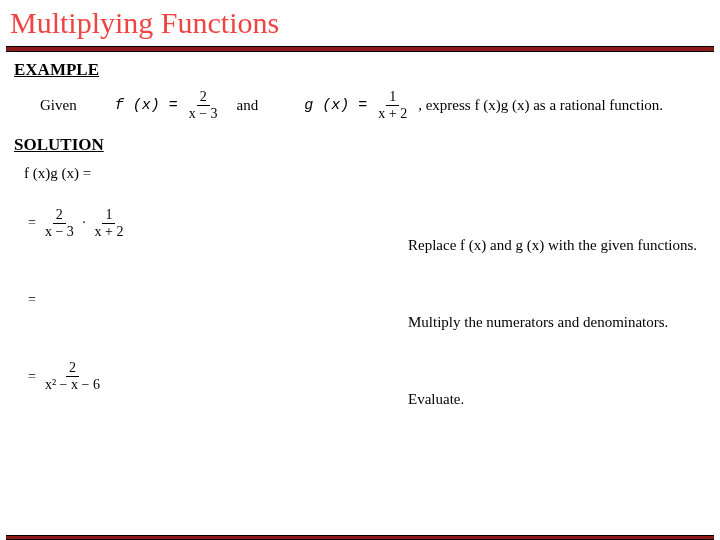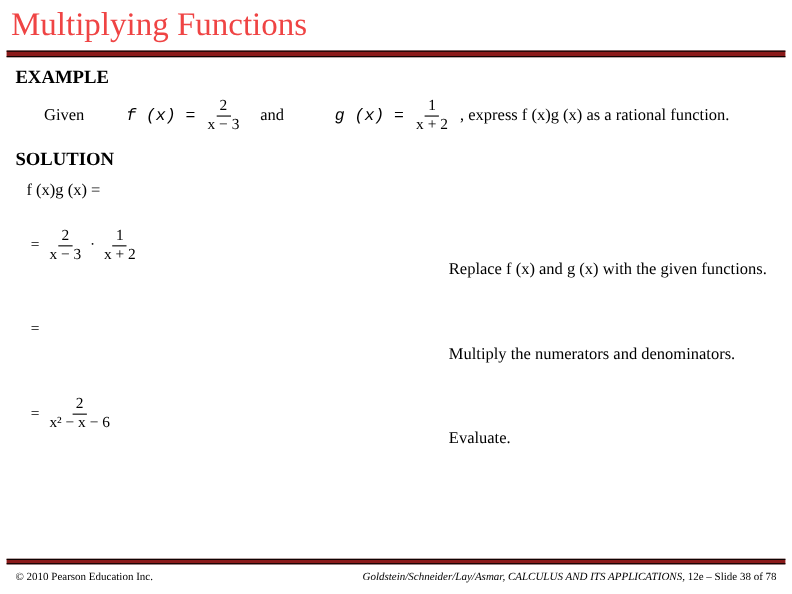--- a/index.html
+++ b/index.html
@@ -19,20 +19,21 @@
   .title-rule {
     height: 6px;
     background: #8b1a1a;
     border-top: 1px solid #000;
     border-bottom: 1px solid #000;
     margin: 0 6px 8px 6px;
   }
   .section-heading {
     font-size: 17px;
     font-weight: bold;
+    text-decoration: underline;
     padding-left: 14px;
     margin-top: 6px;
     margin-bottom: 10px;
   }
   .example-line {
     display: flex;
     align-items: center;
     font-size: 15px;
     padding-left: 40px;
     margin-bottom: 14px;
@@ -159,19 +160,13 @@
         <span class="num">2</span>
         <span class="den">x² − x − 6</span>
       </span>
     </div>
     <div class="step-text">Evaluate.</div>
   </div>
 </div>
 
 <div class="footer">
   <div class="footer-rule"></div>
-  <div class="footer-text">
-    <span>© 2010 Pearson Education Inc.</span>
-    <span class="footer-right">
-      <span>Goldstein/Schneider/Lay/Asmar, CALCULUS AND ITS APPLICATIONS,</span><span class="nonital"> 12e – Slide 38 of 78</span>
-    </span>
-  </div>
 </div>
 
 </body></html>

